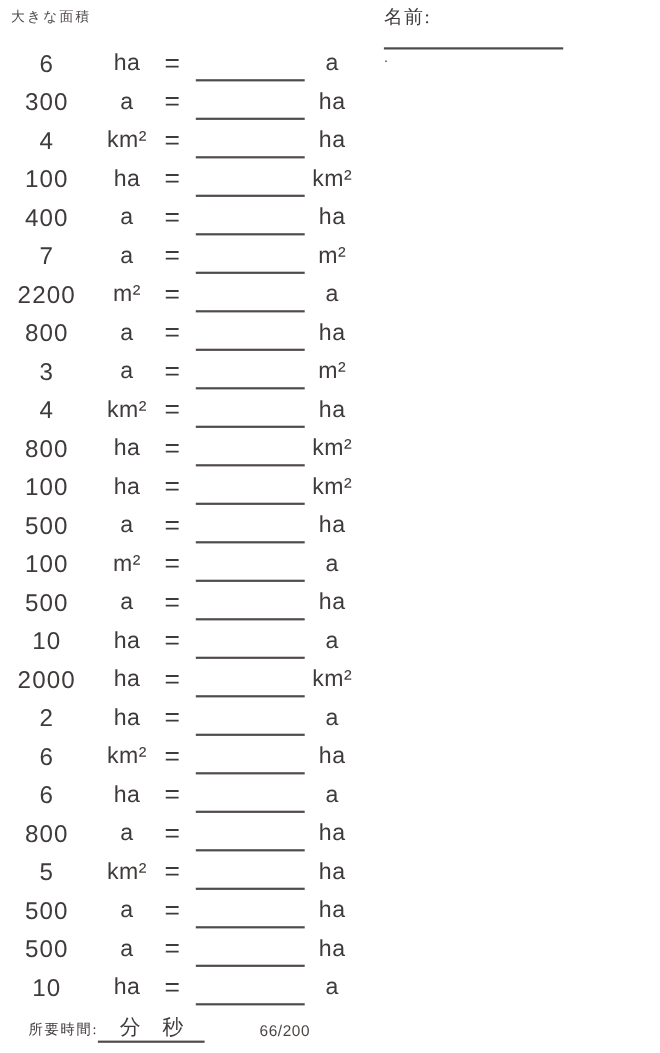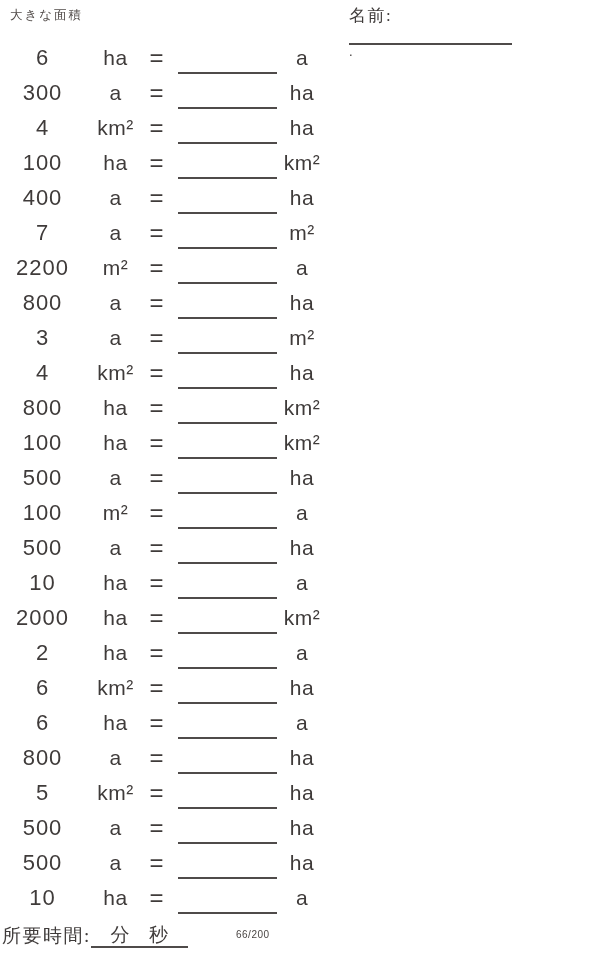--- a/index.html
+++ b/index.html
@@ -91,44 +91,45 @@
   }
   
   .footer-left {
     position: absolute;
     left: 2px; top: 921px;
     display: flex;
     align-items: flex-end;
   }
   .time-label {
     font-family: "Liberation Serif", "DejaVu Serif", serif;
-    font-size: 19px;
+    font-size: 13px;
     letter-spacing: 1.5px;
     line-height: 25px;
     color: #3f3b3a;
     white-space: nowrap;
+    margin-left: 24px;
   }
   .time-line {
     width: 97px;
     height: 27px;
     border-bottom: 2px solid #4f4b4a;
     display: flex;
     justify-content: space-evenly;
     align-items: flex-end;
   }
   .time-unit {
     font-family: "Liberation Serif", "DejaVu Serif", serif;
     font-size: 19px;
     line-height: 23px;
     color: #3f3b3a;
   }
   .score {
     position: absolute;
     left: 236px; top: 929px;
-    font-size: 10px;
+    font-size: 14px;
     letter-spacing: 0.5px;
     color: #4a4644;
   }
   .copyright {
     position: absolute;
     right: 21px; top: 934px;
     font-size: 10.5px;
     letter-spacing: 0.3px;
     color: #8f8d8c;
     white-space: nowrap;

